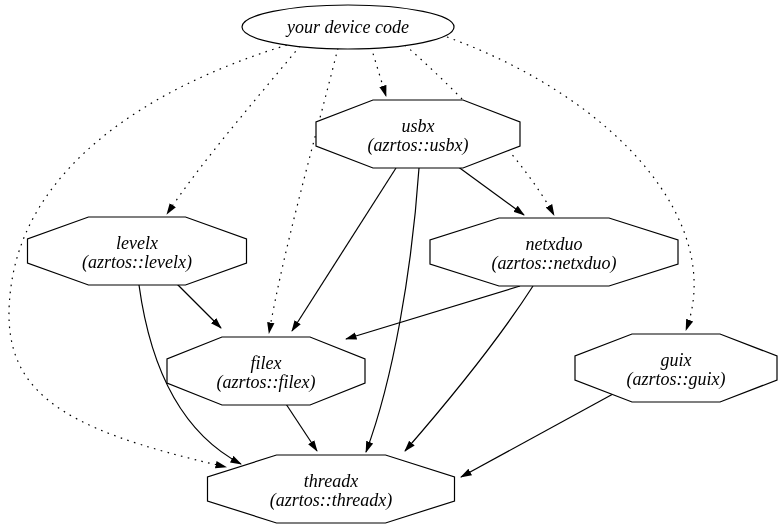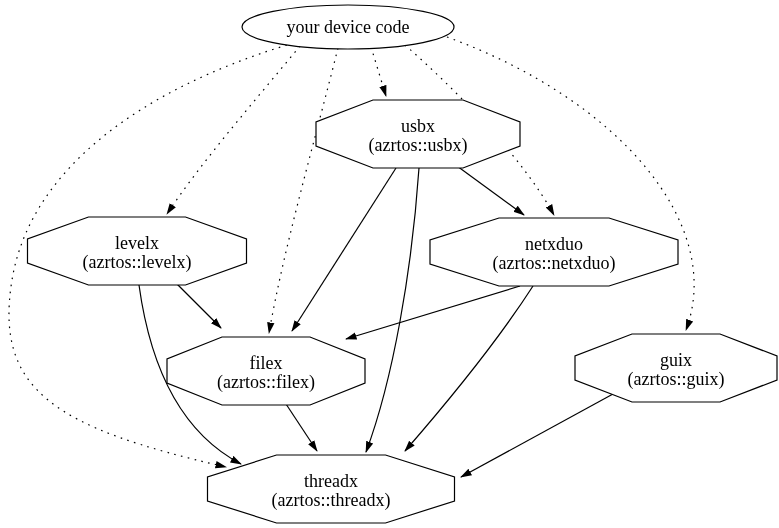--- a/index.html
+++ b/index.html
@@ -9,20 +9,21 @@
     width: 779px;
     height: 528px;
     overflow: hidden;
     font-family: "Liberation Serif", serif;
   }
   #canvas {
     position: relative;
     width: 779px;
     height: 528px;
     background: #ffffff;
+    font-style: italic;
   }
   svg { display: block; }
   .edge {
     fill: none;
     stroke: #000000;
     stroke-width: 1.2;
   }
   .edge.dotted {
     stroke-dasharray: 1.6 5.4;
   }

